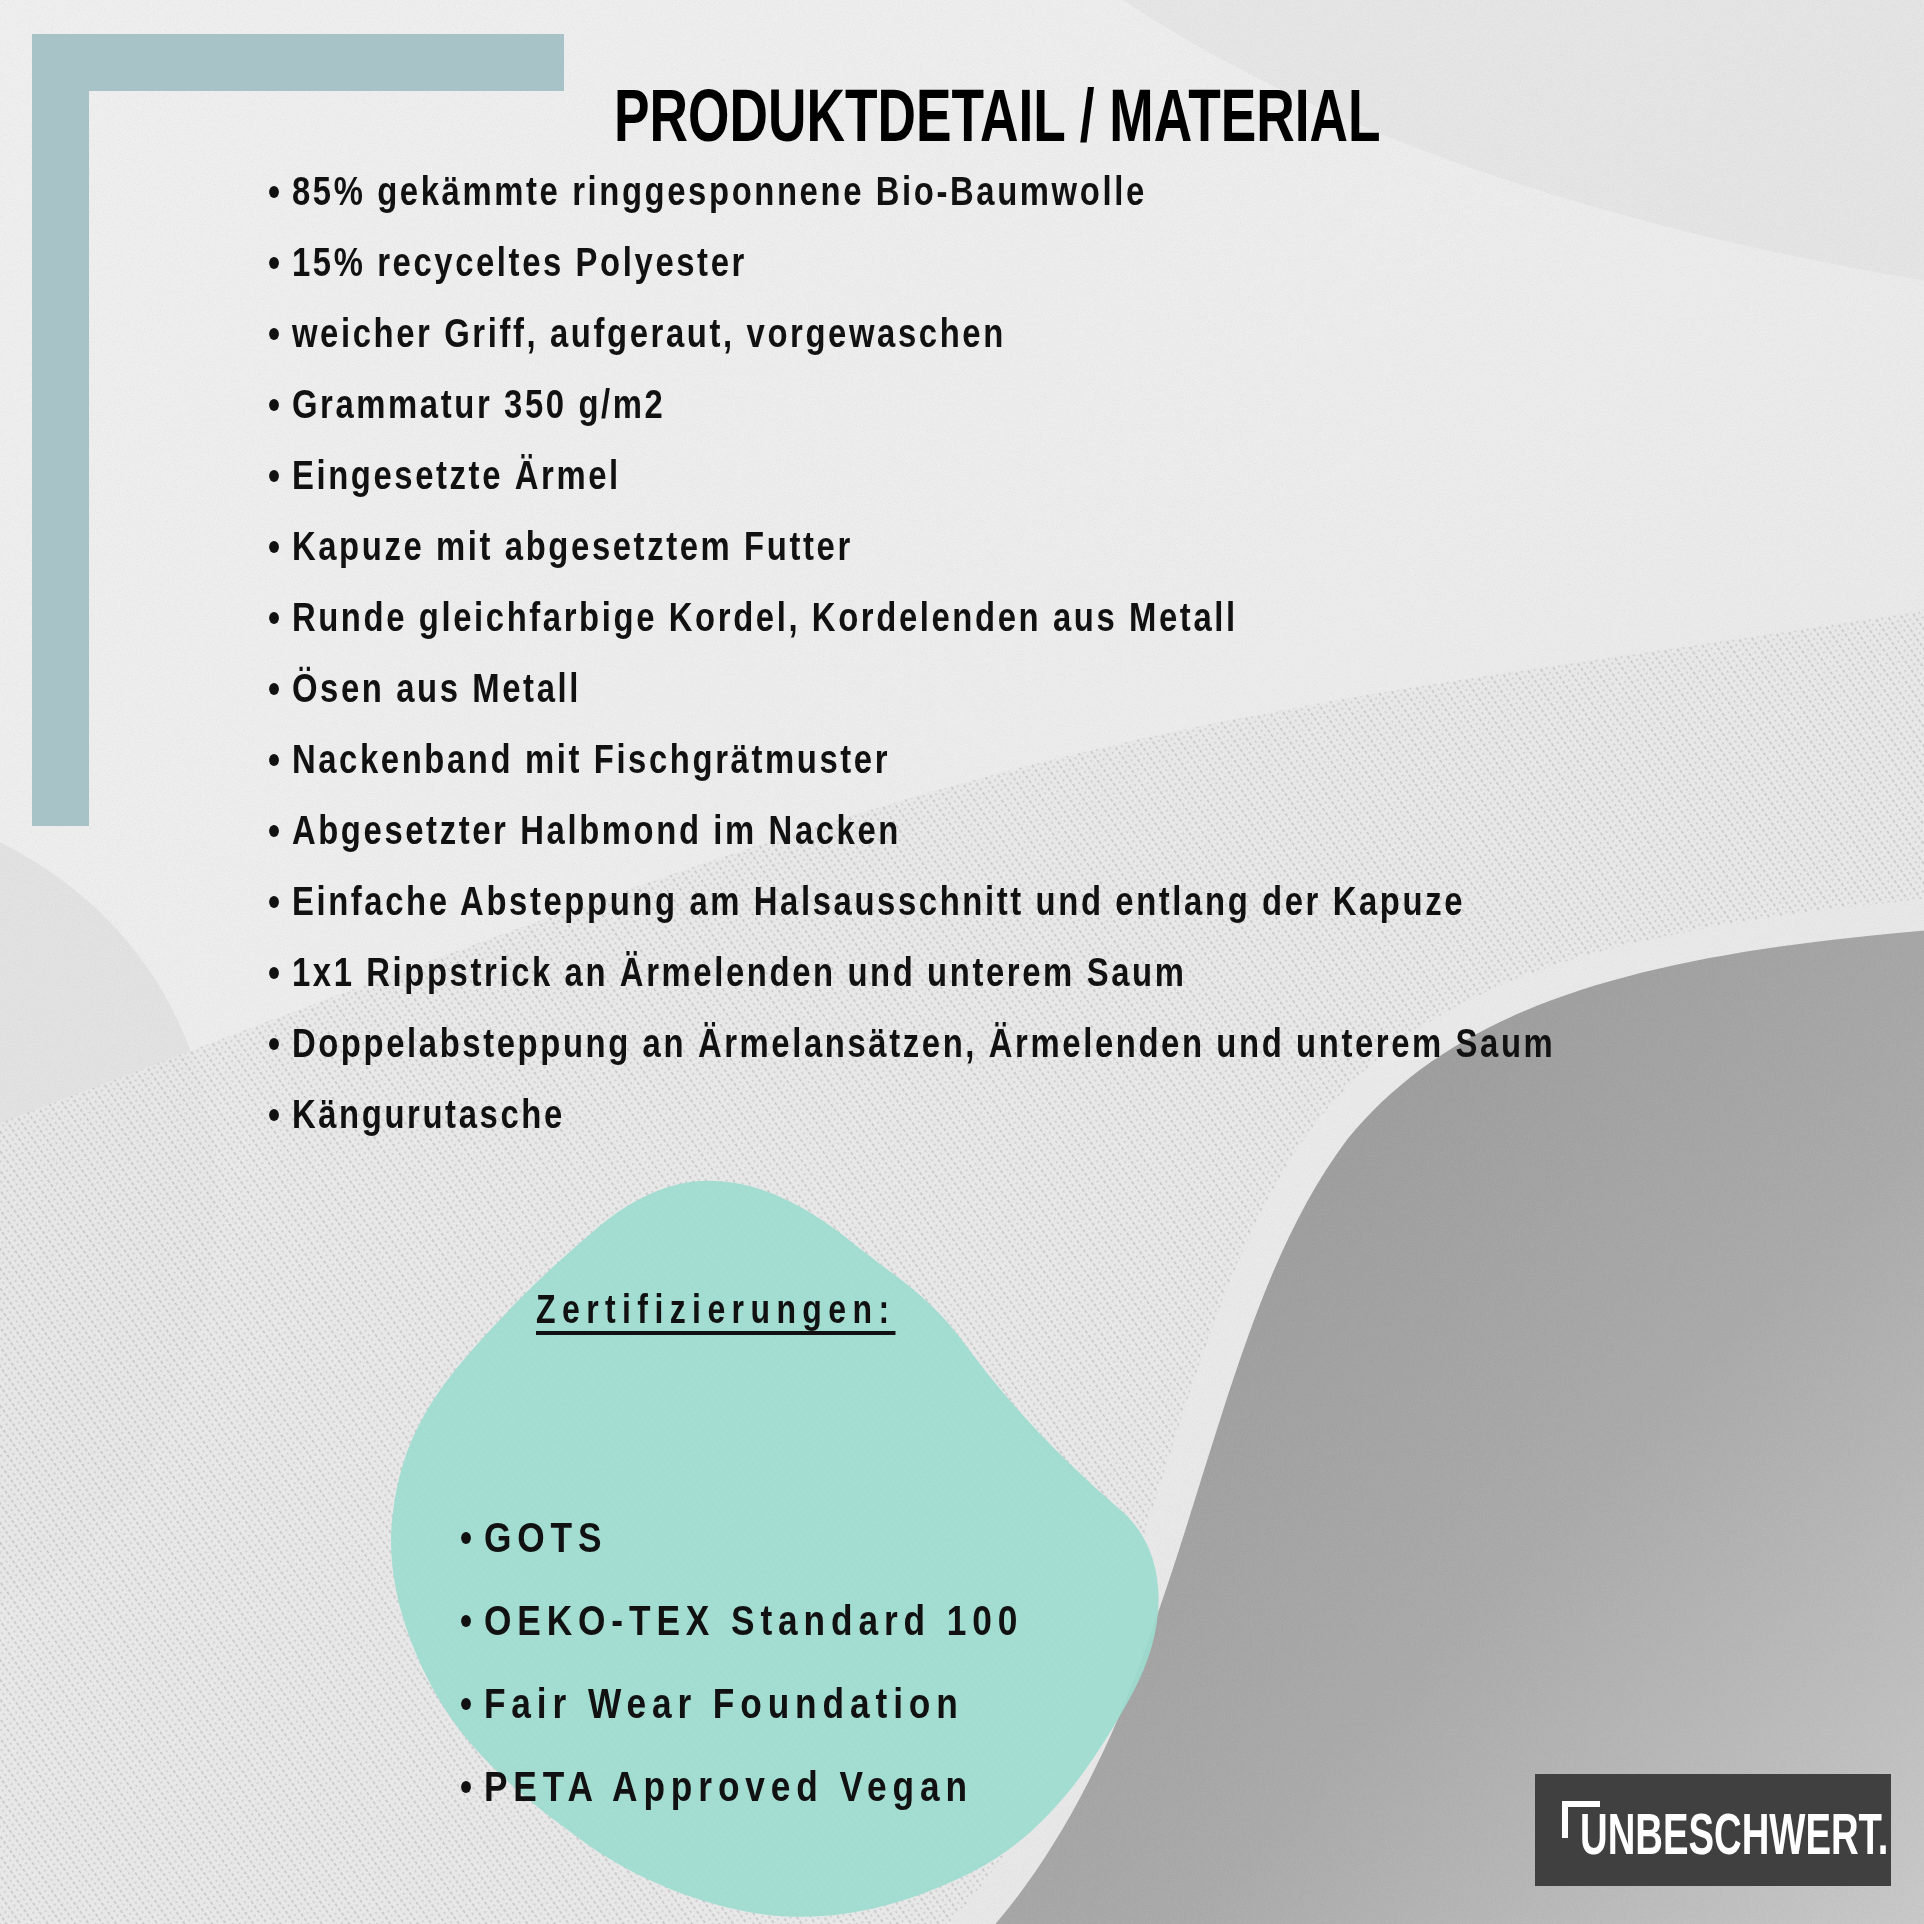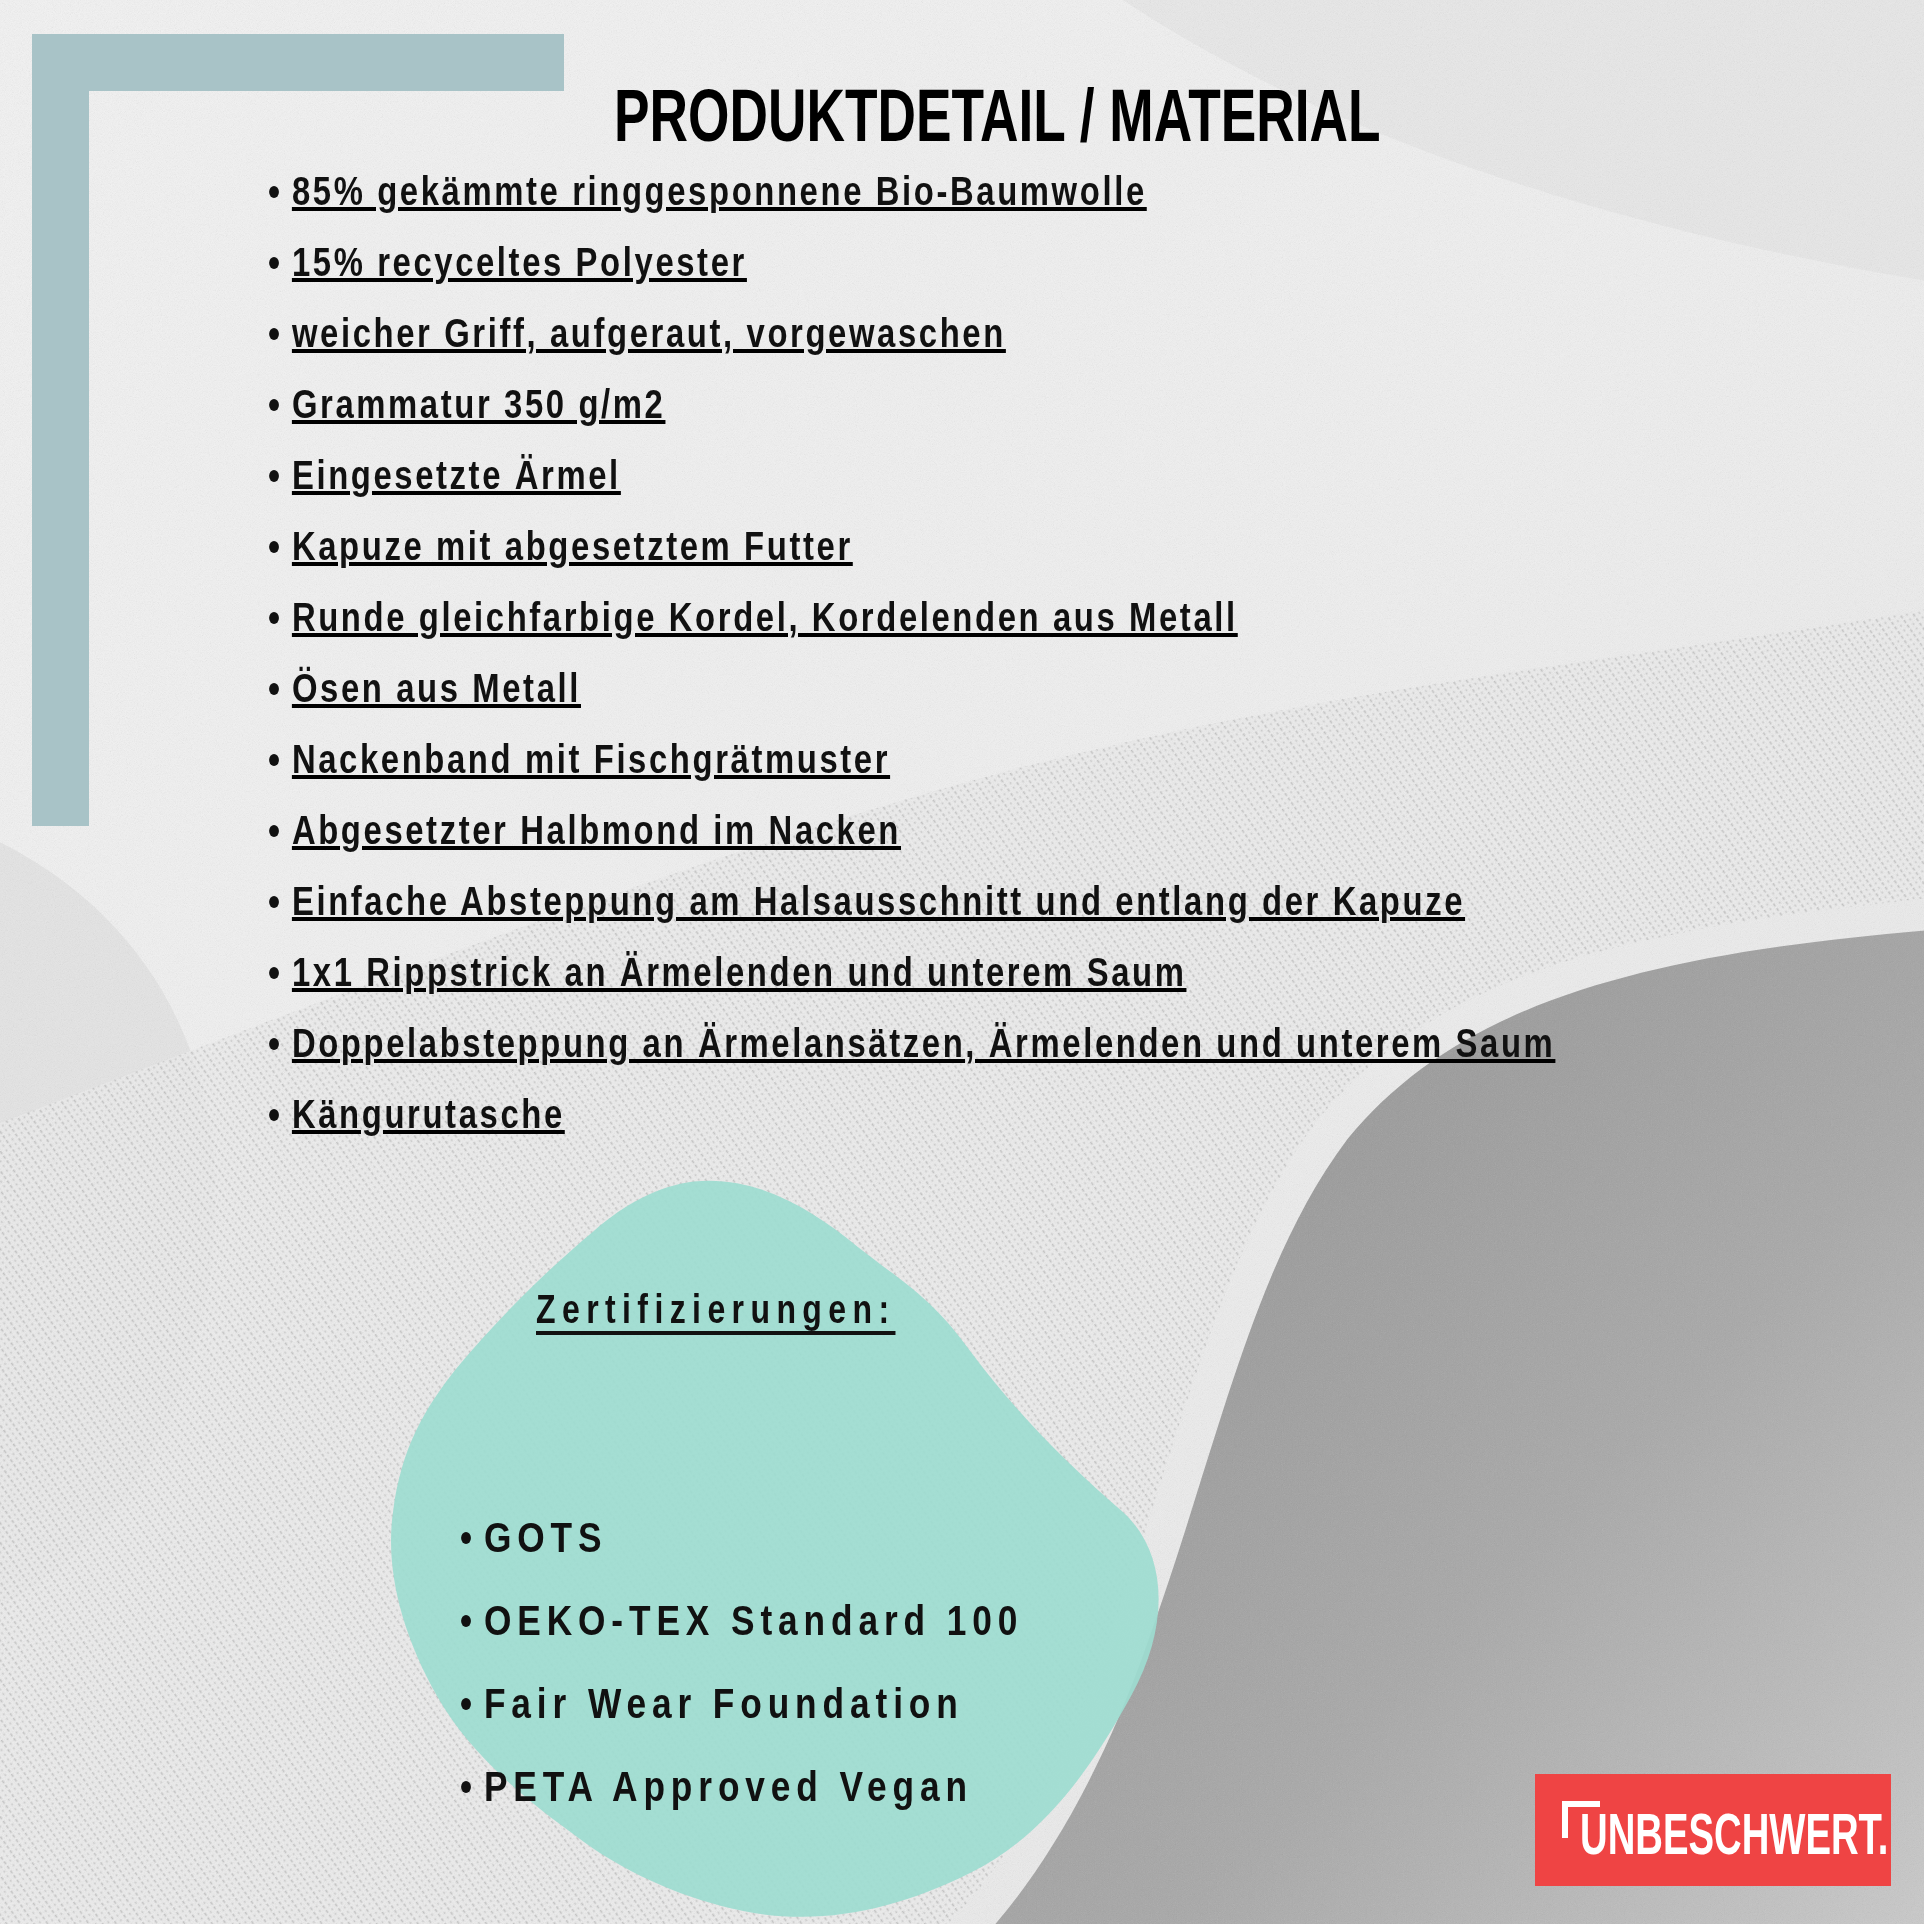--- a/index.html
+++ b/index.html
@@ -15,21 +15,21 @@
   .corner-v { position: absolute; left: 32px; top: 34px; width: 57px; height: 792px; background: #a8c3c7; }
 
   .title {
     position: absolute; left: 614px; top: 22.5px;
     font-family: "Liberation Sans", sans-serif; font-weight: 700;
     font-size: 74px; line-height: 88px; color: #000;
     transform: scaleX(0.72); transform-origin: left center;
     letter-spacing: 0px; white-space: nowrap;
   }
 
-  .features { position: absolute; left: 265px; top: 156px; margin: 0; padding: 0; list-style: none; text-decoration: underline; }
+  .features { position: absolute; left: 265px; top: 156px; margin: 0; padding: 0; list-style: none; }
   .features li {
     height: 71px; display: flex; align-items: center; white-space: nowrap;
     font-weight: 700; font-size: 40px; color: #111; letter-spacing: 3.2px;
     transform: scaleX(0.82); transform-origin: left center;
   }
   .bullet {
     display: inline-block; width: 12px; height: 12px; border-radius: 50%;
     background: #111; margin-right: 16px; margin-left: 4.8px; flex: none;
   }
 
@@ -42,21 +42,21 @@
   }
   .certs { position: absolute; left: 457px; top: 1496px; margin: 0; padding: 0; list-style: none; }
   .certs li {
     height: 83px; display: flex; align-items: center; white-space: nowrap;
     font-weight: 700; font-size: 43px; letter-spacing: 7.2px; color: #111;
     transform: scaleX(0.82); transform-origin: left center;
   }
 
   .logo {
     position: absolute; left: 1535px; top: 1774px; width: 356px; height: 112px;
-    background: #ef4444; display: flex; align-items: center; justify-content: center;
+    background: #404040; display: flex; align-items: center; justify-content: center;
   }
   .logo-bracket {
     position: absolute; left: 27px; top: 27px; width: 38px; height: 37px;
     border-left: 6.4px solid #fff; border-top: 6.4px solid #fff; box-sizing: border-box;
   }
   .logo-text {
     position: absolute; left: 45px; top: 24px; color: #fff; font-weight: 700;
     font-size: 58px; line-height: 72px; white-space: nowrap;
     transform: scaleX(0.66); transform-origin: left center;
   }

